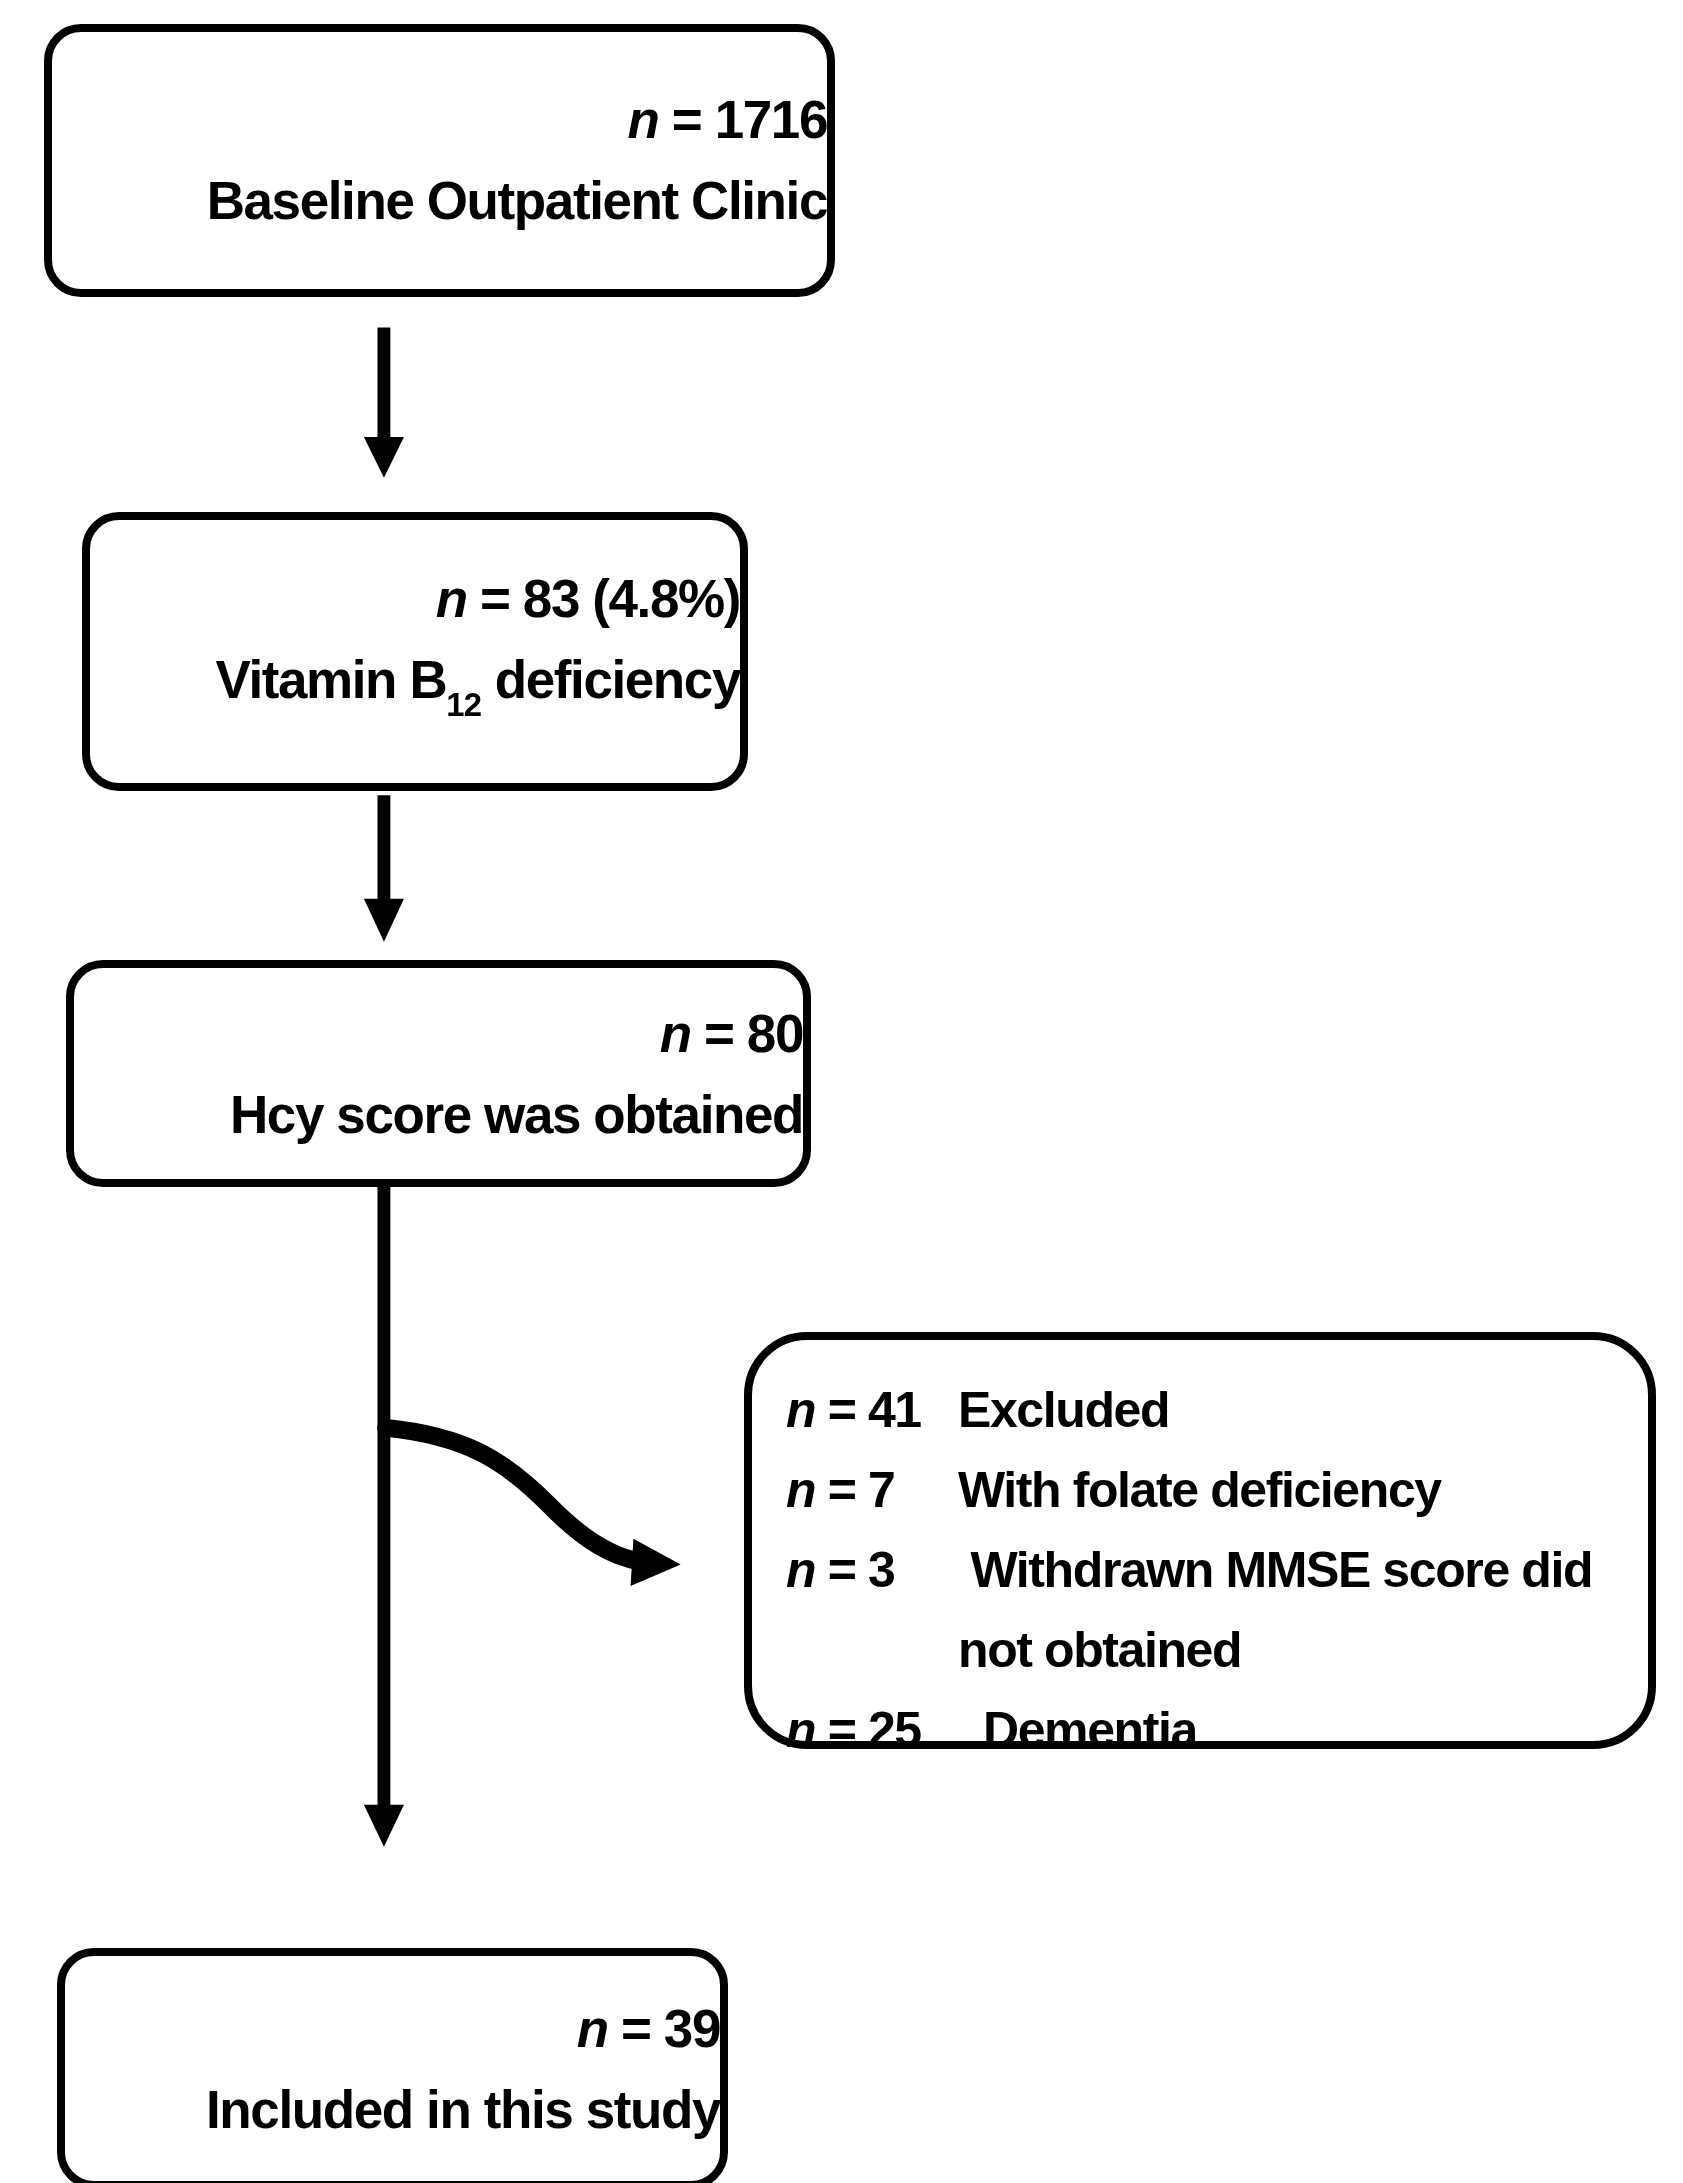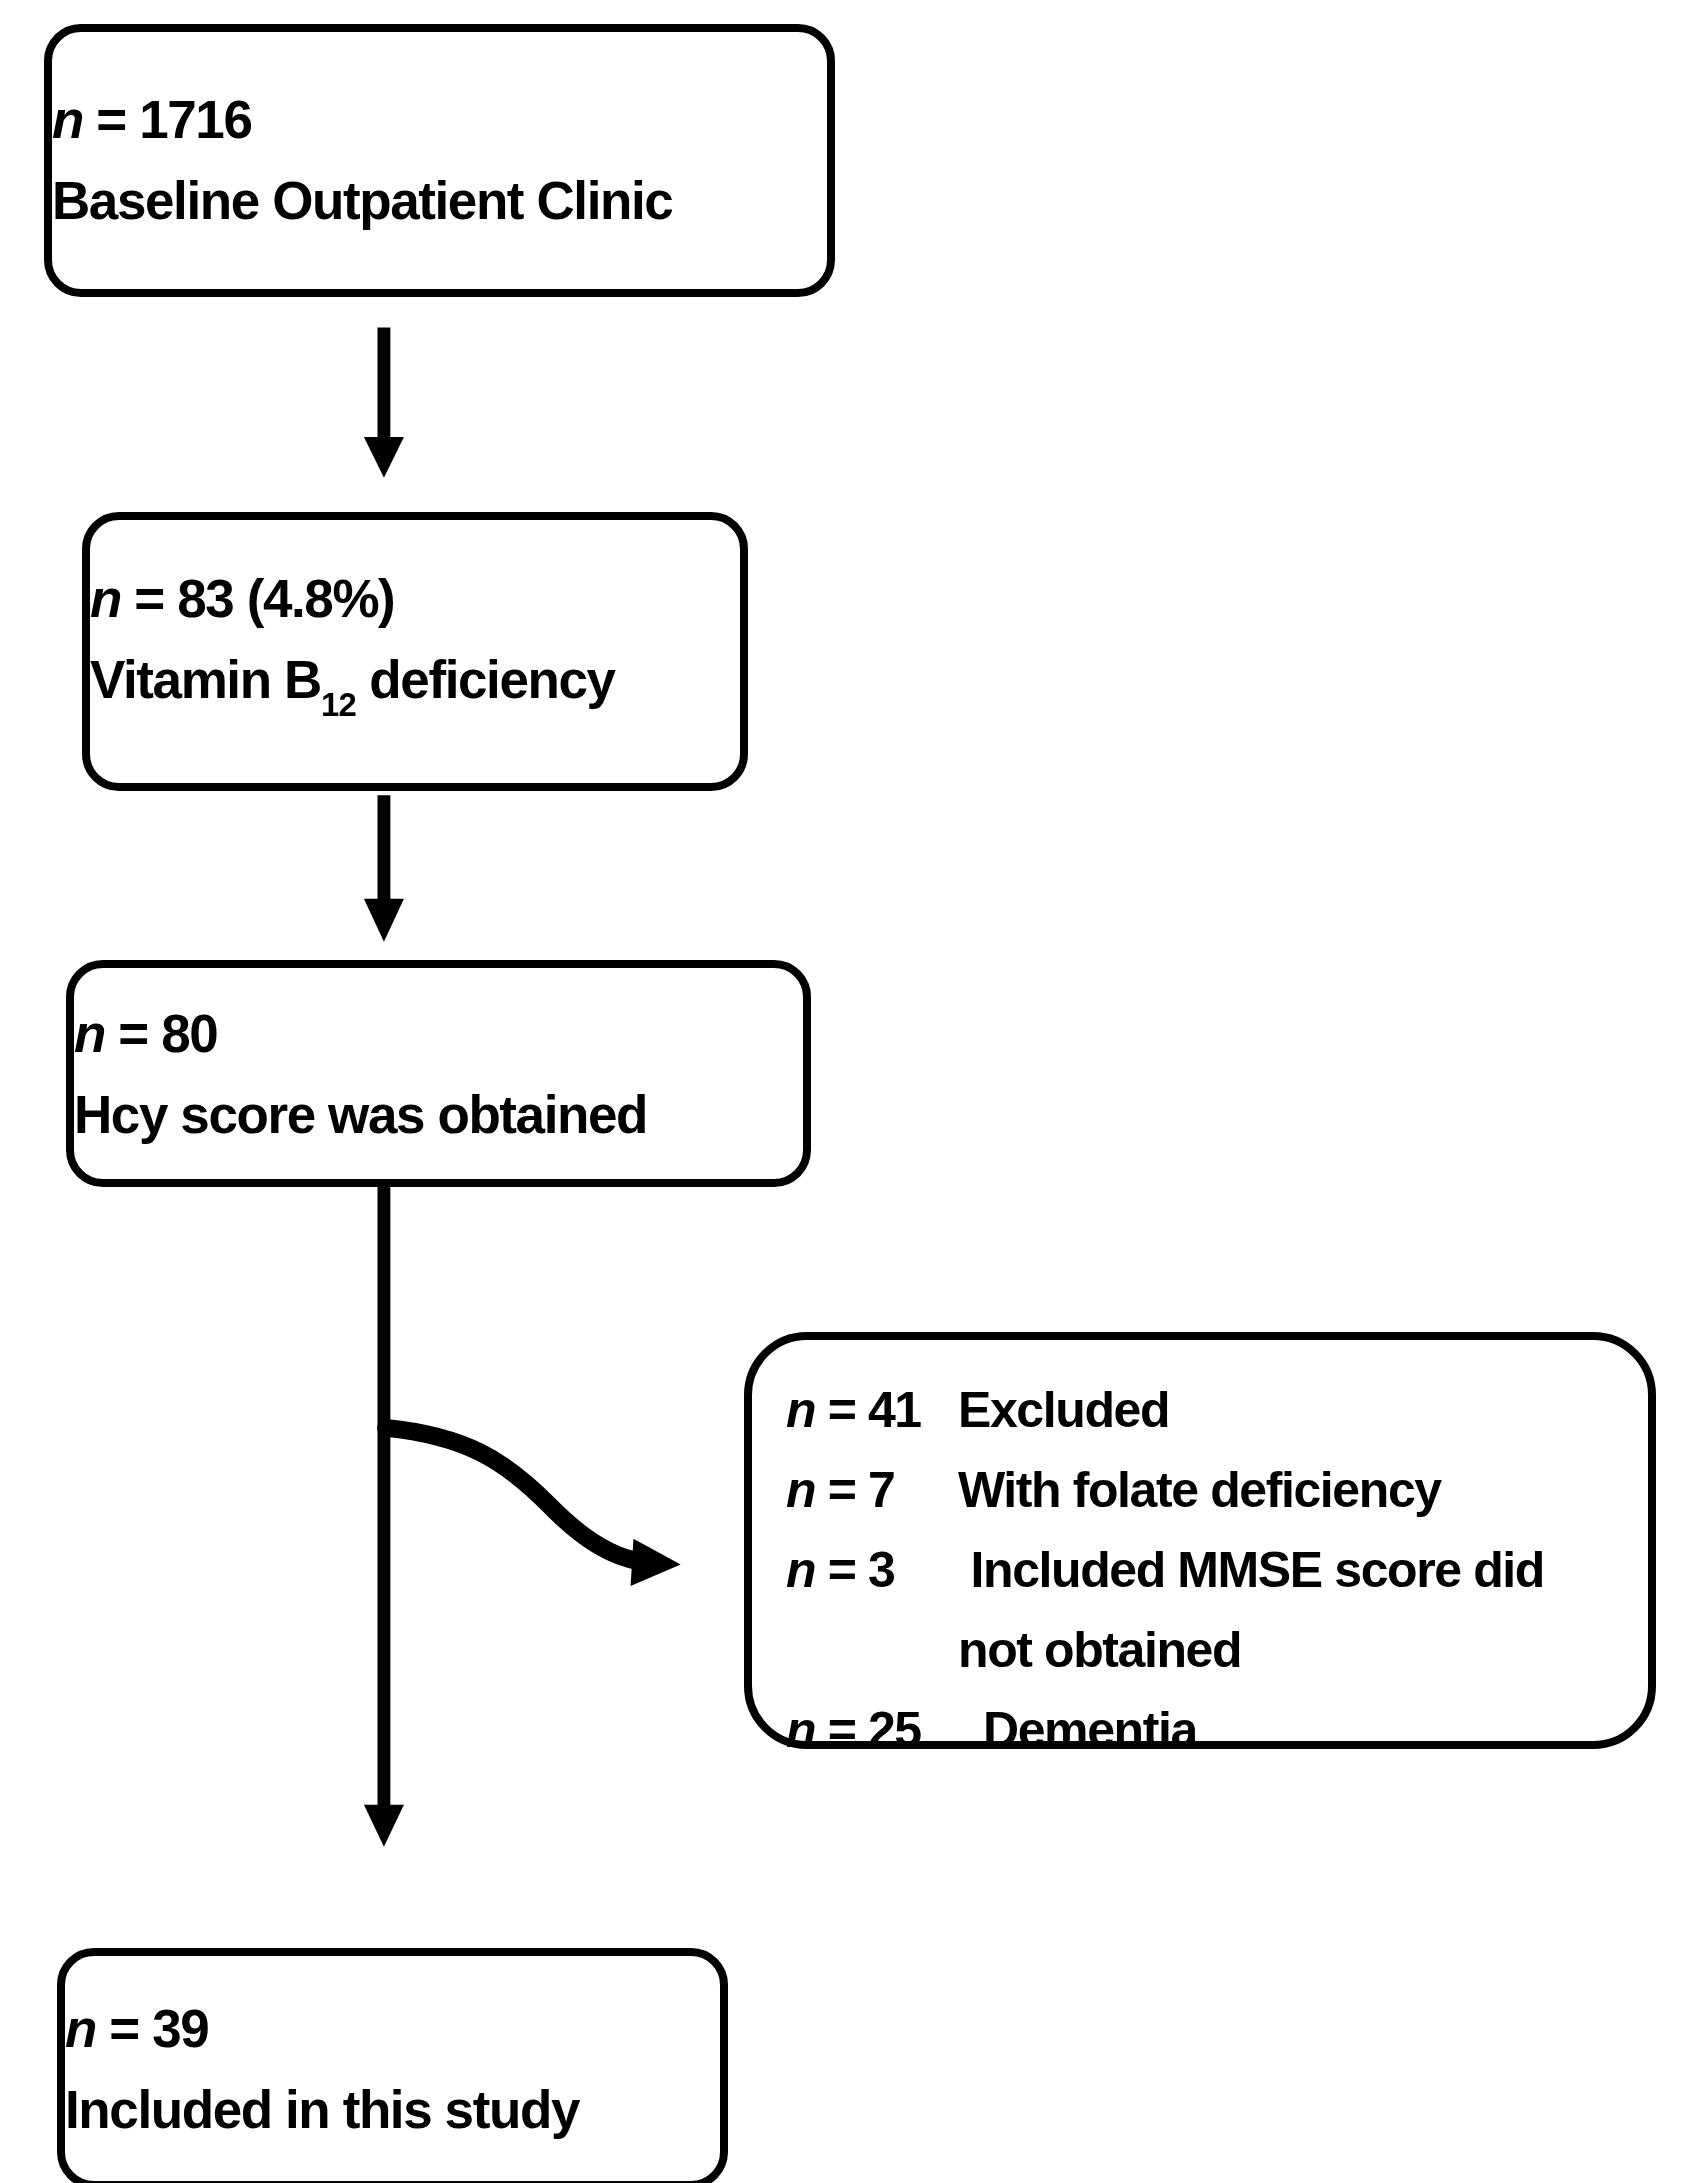--- a/index.html
+++ b/index.html
@@ -19,21 +19,21 @@
   
   .fbox{
     position:absolute;
     box-sizing:border-box;
     border:8.6px solid var(--ink);
     border-radius:37px;
     background:var(--bg);
     display:flex;
     flex-direction:column;
     justify-content:center;
-    align-items:flex-start;
+    align-items:flex-end;
     text-align:center;
   }
   .box-line{
     font-size:53px;
     font-weight:700;
     letter-spacing:-1.4px;
     line-height:81px;
     white-space:pre-wrap;
   }
   .box-line i{font-style:italic;}
@@ -132,21 +132,21 @@
     <div class="side-row">
       <div class="ncol"><i>n</i><span> = 41</span></div>
       <div class="lbl">Excluded</div>
     </div>
     <div class="side-row">
       <div class="ncol"><i>n</i><span> = 7</span></div>
       <div class="lbl">With folate deficiency</div>
     </div>
     <div class="side-row">
       <div class="ncol"><i>n</i><span> = 3</span></div>
-      <div class="lbl"> Included MMSE score did
+      <div class="lbl"> Withdrawn MMSE score did
 not obtained</div>
     </div>
     <div class="side-row">
       <div class="ncol"><i>n</i><span> = 25</span></div>
       <div class="lbl">  Dementia</div>
     </div>
   </div>
 
   <div class="fbox" id="box-included">
     <div class="box-line"><i>n</i><span> = 39</span></div>

